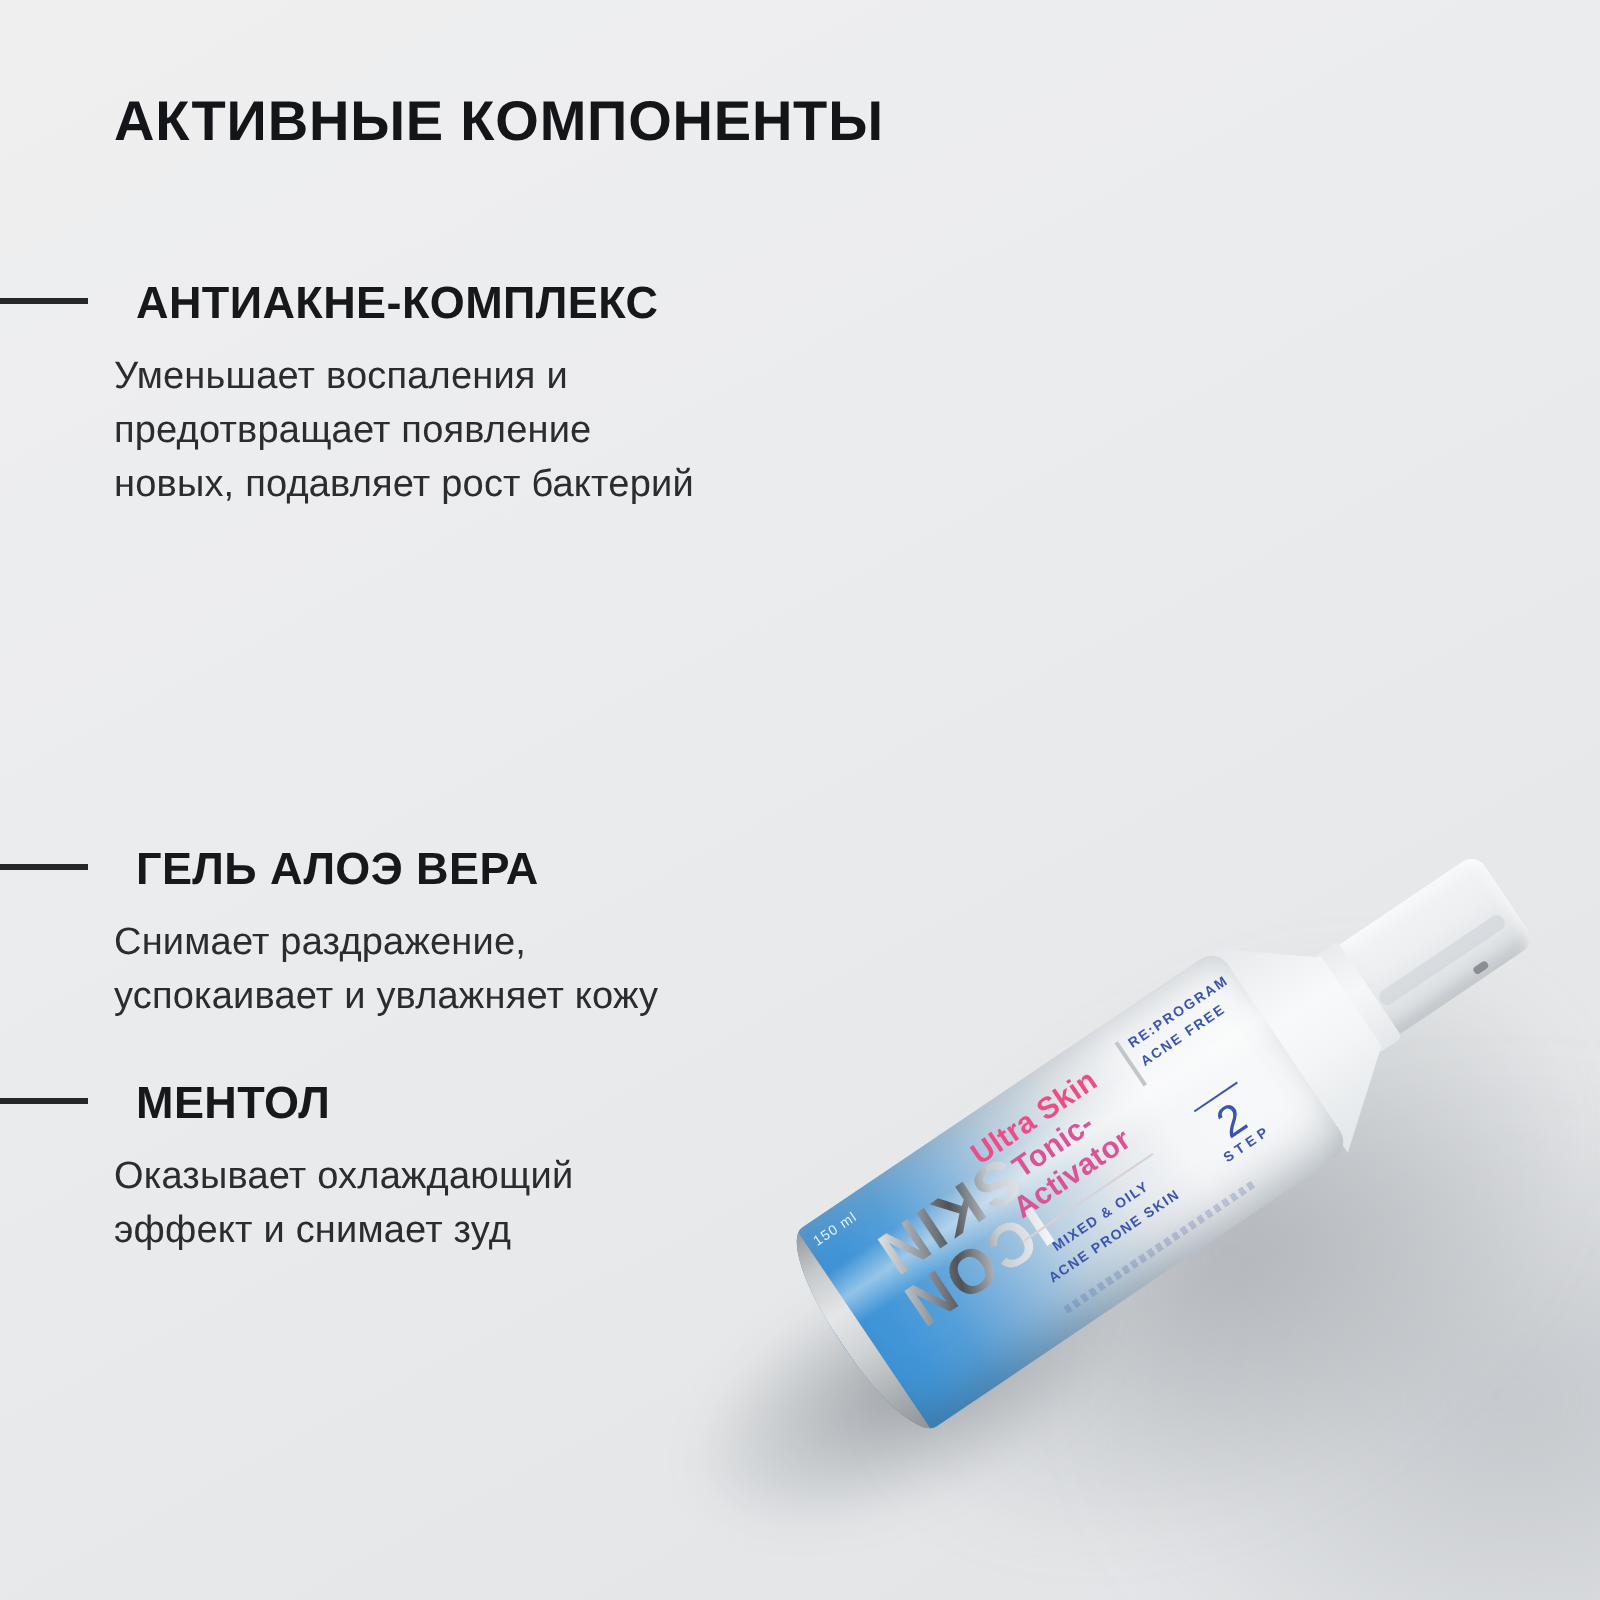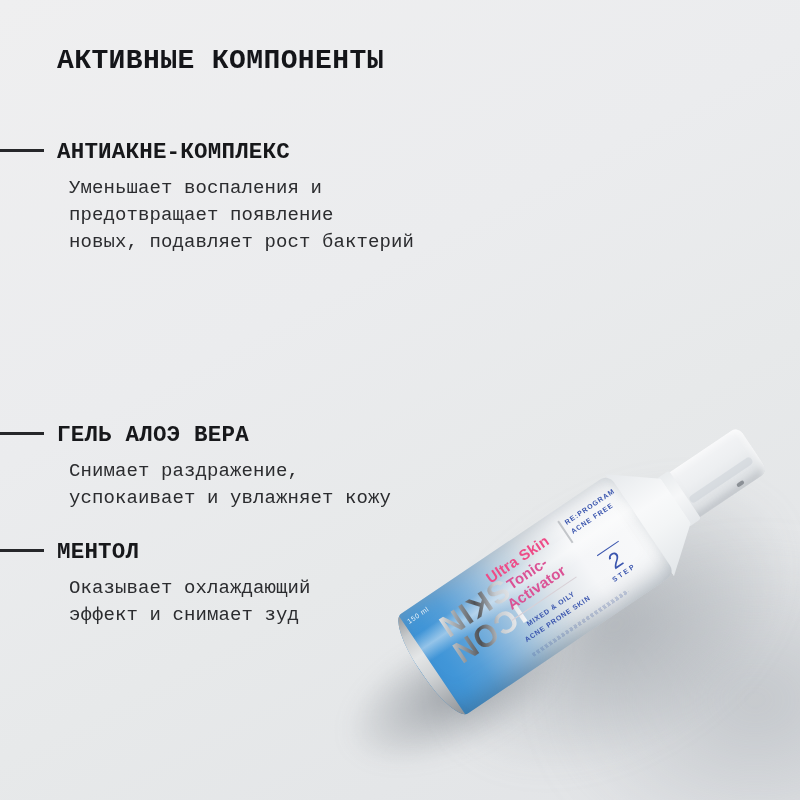--- a/index.html
+++ b/index.html
@@ -1,36 +1,36 @@
 <!DOCTYPE html>
 <html><head>
 <meta charset="utf-8">
 <style>
   html,body{margin:0;padding:0;width:800px;height:800px;overflow:hidden;}
   .stage{
     position:relative;width:800px;height:800px;
     background:linear-gradient(152deg,#efeff0 0%,#ebecee 38%,#e7e9ea 62%,#e1e3e6 100%);
     font-family:"Liberation Sans",sans-serif;
   }
-  h1,h2,p{margin:0;padding:0;font-family:Liberation Mono, monospace;}
+  h1,h2,p{margin:0;padding:0;}
 
   
   .page-title{
     position:absolute;left:57px;top:45px;
     font-size:28px;font-weight:bold;letter-spacing:.4px;color:#141519;
   }
   .feature{position:absolute;left:57px;width:382px;}
   .f1{top:139px}.f2{top:282px}.f3{top:422px}.f4{top:539px}
   .tick{
     position:absolute;left:-57px;top:10px;width:44px;height:2.5px;background:#26272a;
   }
-  .feature h2{font-size:22.5px;font-weight:bold;letter-spacing:.2px;color:#17181b;}
+  .feature h2{font-size:22.5px;font-weight:bold;letter-spacing:.2px;color:#17181b;margin-left:11px;}
   .feature p{
     margin-top:10px;font-size:19px;line-height:1.43;color:#2b2c2f;
-    white-space:pre-line;letter-spacing:.1px;margin-left:12px;
+    white-space:pre-line;letter-spacing:.1px;
   }
 
   
   .shadow{position:absolute;border-radius:50%;}
   .shadow-wash{
     left:545px;top:545px;width:420px;height:310px;filter:blur(22px);
     background:radial-gradient(closest-side,rgba(150,156,163,.42),rgba(150,156,163,0));
   }
   .shadow-main{
     left:415px;top:500px;width:400px;height:250px;filter:blur(14px);

